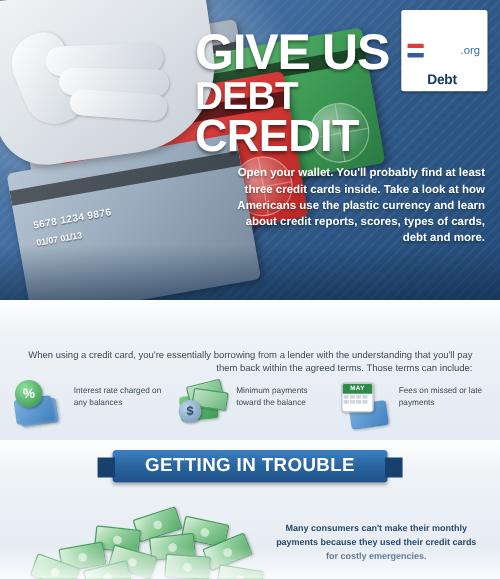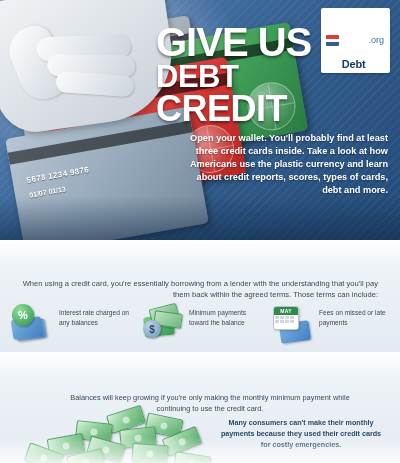--- a/index.html
+++ b/index.html
@@ -327,22 +327,22 @@
         </div>
         <div class="col-txt">Fees on missed or late payments</div>
       </div>
 
     </div>
   </div>
 
   <div class="sec sec2 sec-bg-light">
     <div class="sec-wave"></div>
 
-
-    <div class="sec2-lead">Balances will keep growing if you're only making the monthly minimum payment while continuing to use the credit card.</div>
+    <div class="ribbon">GETTING IN TROUBLE</div>
+
 
     <div class="money-cloud">
       <div class="mbill" style="left:84px;top:0px;transform:rotate(-18deg)"></div>
       <div class="mbill" style="left:122px;top:6px;transform:rotate(12deg)"></div>
       <div class="mbill" style="left:52px;top:12px;transform:rotate(6deg)"></div>
       <div class="mbill" style="left:96px;top:18px;transform:rotate(-6deg)"></div>
       <div class="mbill" style="left:140px;top:22px;transform:rotate(-22deg)"></div>
       <div class="mbill" style="left:24px;top:26px;transform:rotate(-10deg)"></div>
       <div class="mbill" style="left:64px;top:30px;transform:rotate(16deg)"></div>
       <div class="mbill" style="left:108px;top:34px;transform:rotate(4deg)"></div>

